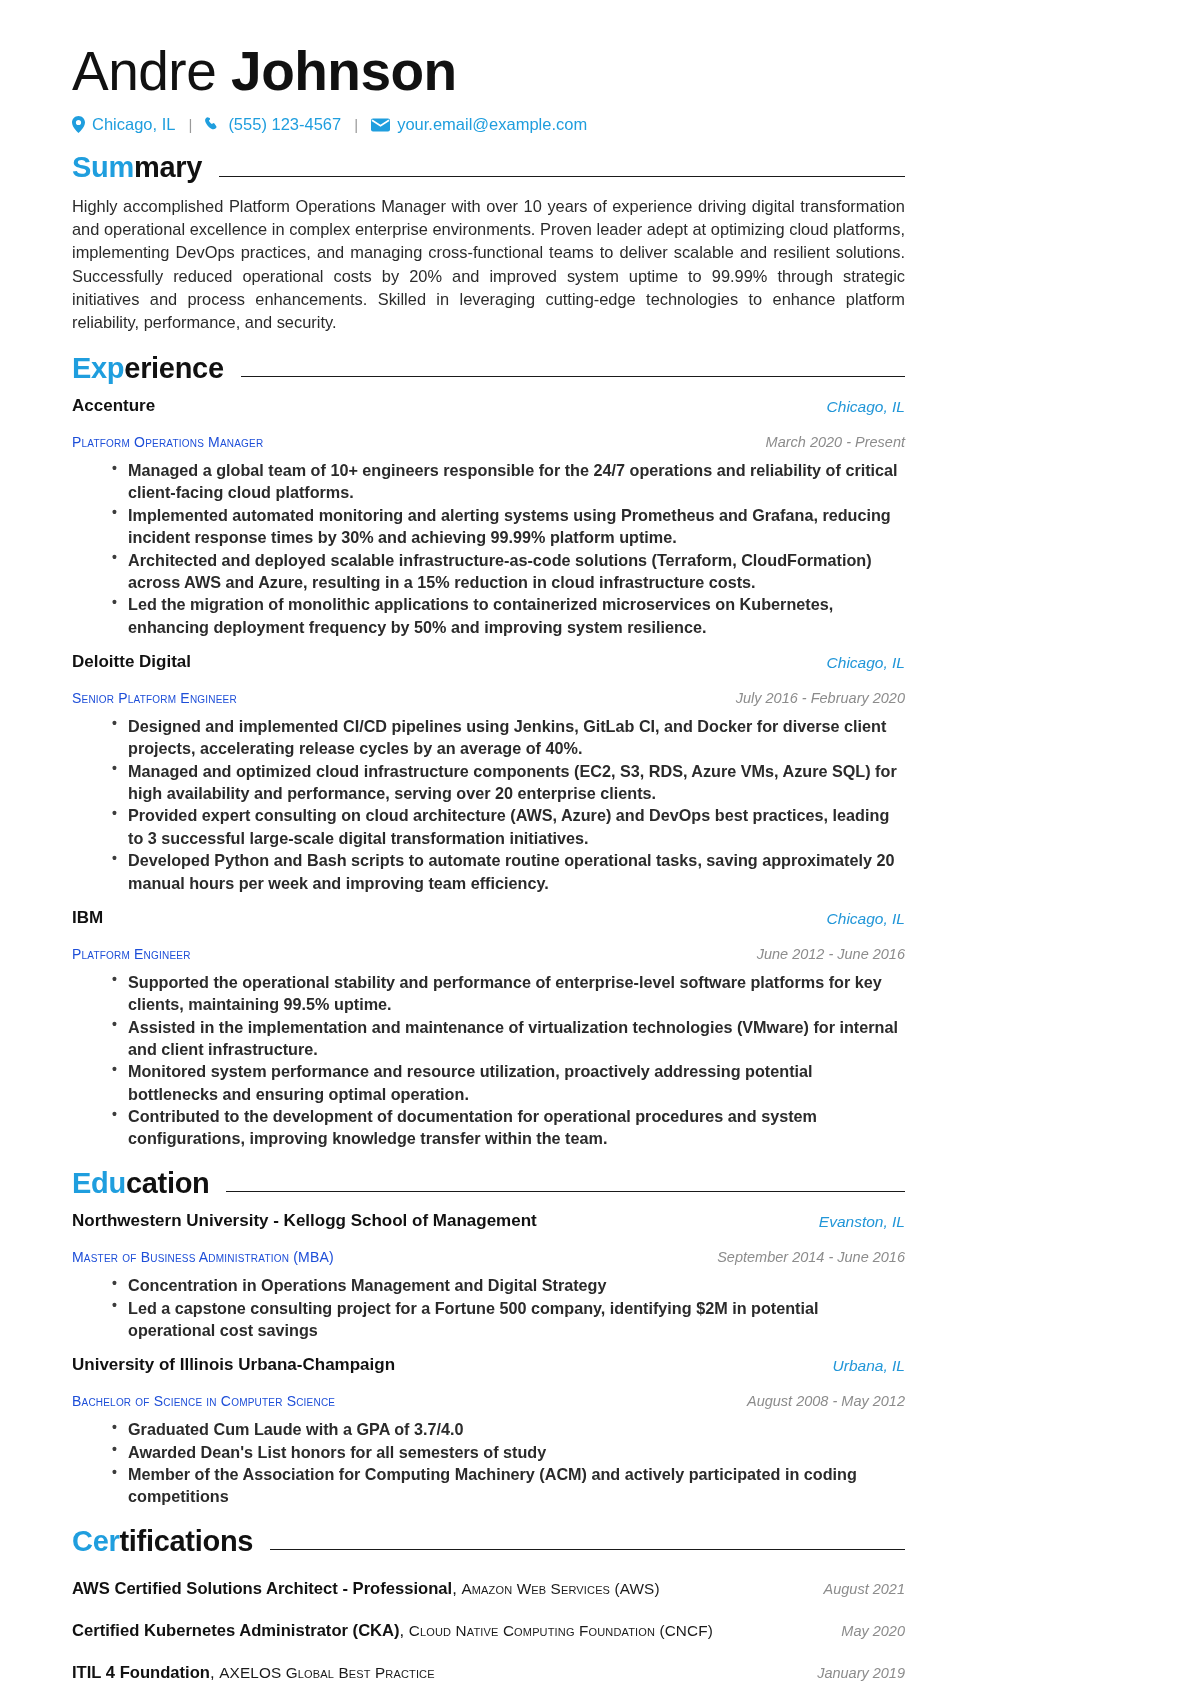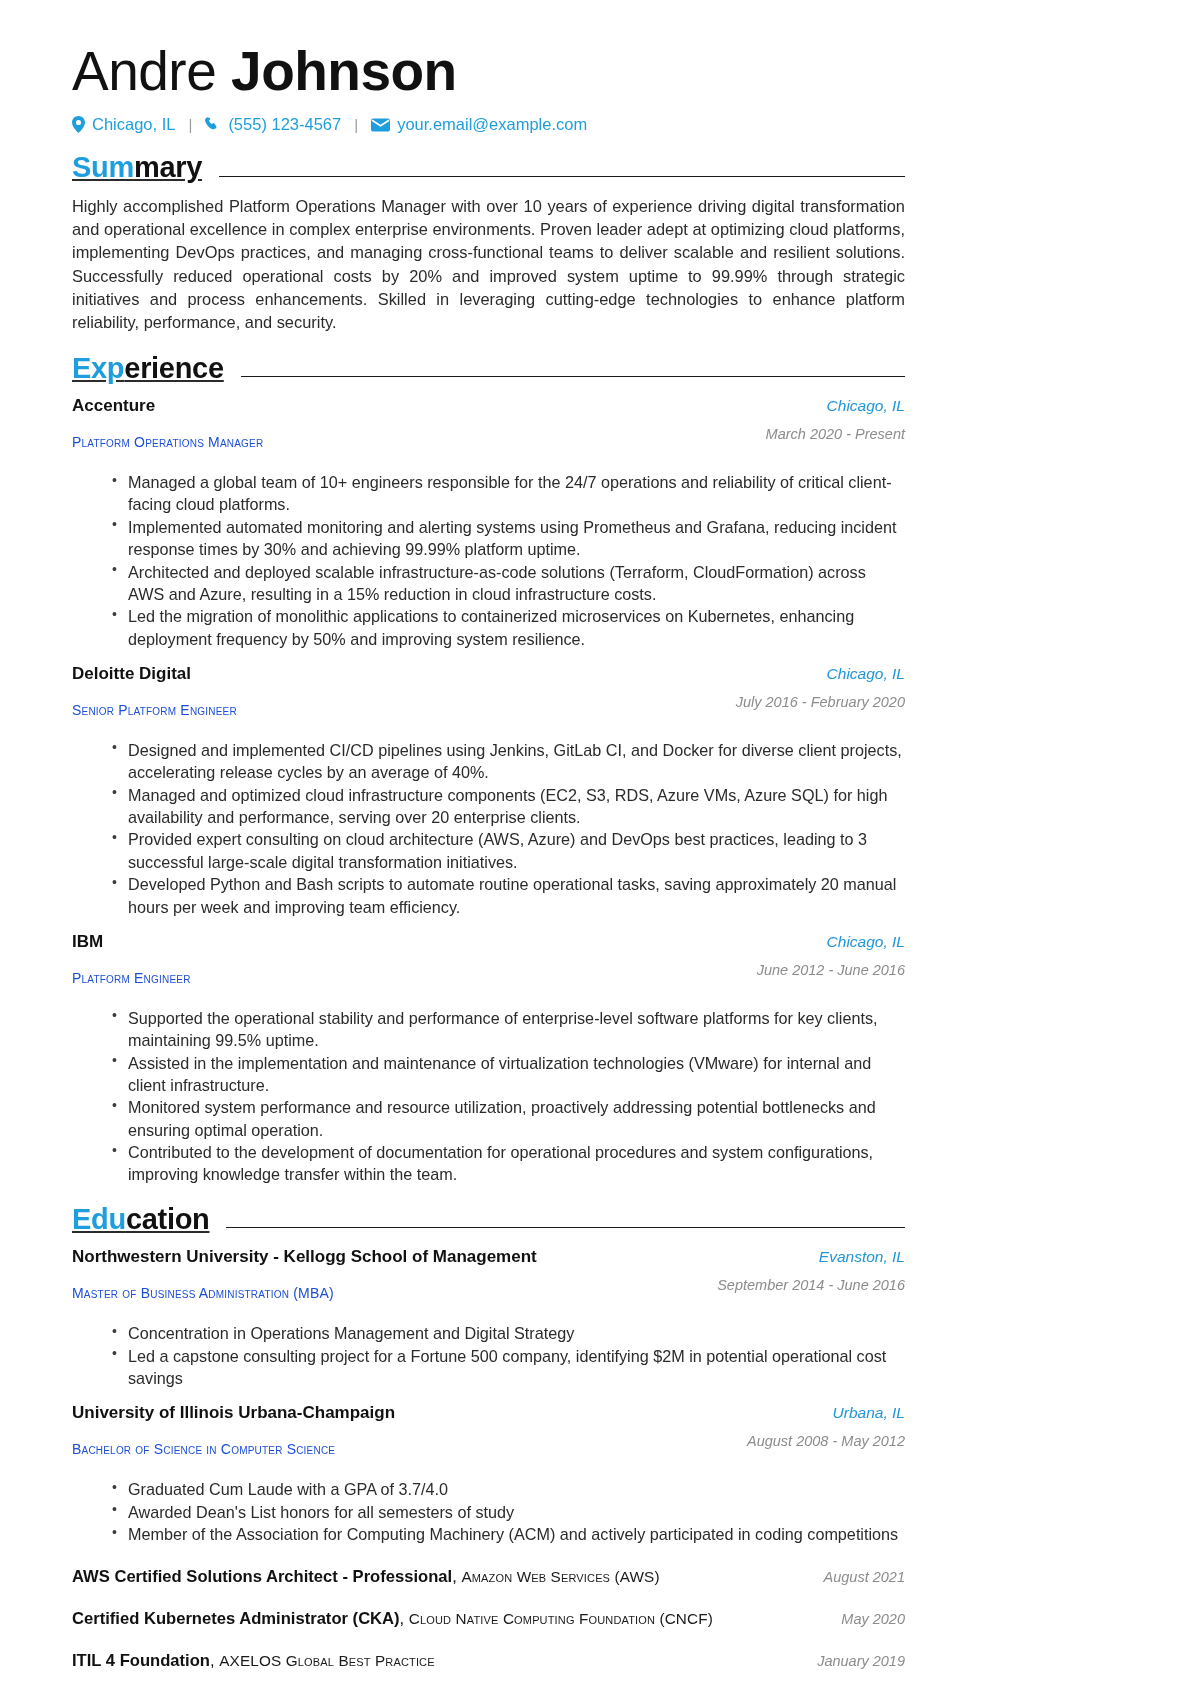--- a/index.html
+++ b/index.html
@@ -56,21 +56,20 @@
   .contact svg { display: block; }
 
   
   .section { margin-top: 17px; }
 
   .sec-head {
     display: flex;
     align-items: flex-end;
     gap: 8px;
     white-space: nowrap;
-    text-decoration: underline;
   }
   .sec-head .txt {
     font-size: 29px;
     font-weight: 700;
     letter-spacing: -0.3px;
     color: #111111;
     line-height: 1.12;
   }
   .sec-head .txt .hl { color: #1f9ede; }
   .sec-head .rule {
@@ -90,21 +89,21 @@
     color: #2b2b2b;
   }
 
   
   .entry { margin-top: 14px; }
   .entry.first-entry { margin-top: 12px; }
 
   .entry-row {
     display: flex;
     justify-content: space-between;
-    align-items: center;
+    align-items: flex-end;
     gap: 8px;
   }
   .org {
     font-size: 17px;
     font-weight: 700;
     color: #111111;
   }
   .loc {
     font-size: 15.5px;
     font-style: italic;
@@ -121,23 +120,24 @@
   }
   .dates {
     font-size: 14.5px;
     font-style: italic;
     color: #8c8c8c;
     white-space: nowrap;
     margin-top: 2px;
   }
 
   ul.bullets {
-    margin-top: 21px;
+    margin-top: 9px;
     padding-left: 40px;
     list-style: none;
+    font-weight: bold;
   }
   ul.bullets li {
     position: relative;
     font-size: 16.2px;
     line-height: 1.38;
     color: #2b2b2b;
     padding-left: 16px;
     margin-bottom: 0px;
   }
   ul.bullets li::before {
@@ -321,20 +321,24 @@
       </div>
       <ul class="bullets">
         <li>Graduated Cum Laude with a GPA of 3.7/4.0</li>
         <li>Awarded Dean's List honors for all semesters of study</li>
         <li>Member of the Association for Computing Machinery (ACM) and actively participated in coding competitions</li>
       </ul>
     </div>
   </div>
 
   <div class="section">
+    <div class="sec-head">
+      <span class="txt"><span class="hl">Cer</span><span>tifications</span></span>
+      <span class="rule"></span>
+    </div>
 
     <div class="cert">
       <span class="cert-main"><span class="cname">AWS Certified Solutions Architect - Professional</span><span>, </span><span class="cissuer">Amazon Web Services (AWS)</span></span>
       <span class="cert-date">August 2021</span>
     </div>
 
     <div class="cert">
       <span class="cert-main"><span class="cname">Certified Kubernetes Administrator (CKA)</span><span>, </span><span class="cissuer">Cloud Native Computing Foundation (CNCF)</span></span>
       <span class="cert-date">May 2020</span>
     </div>

